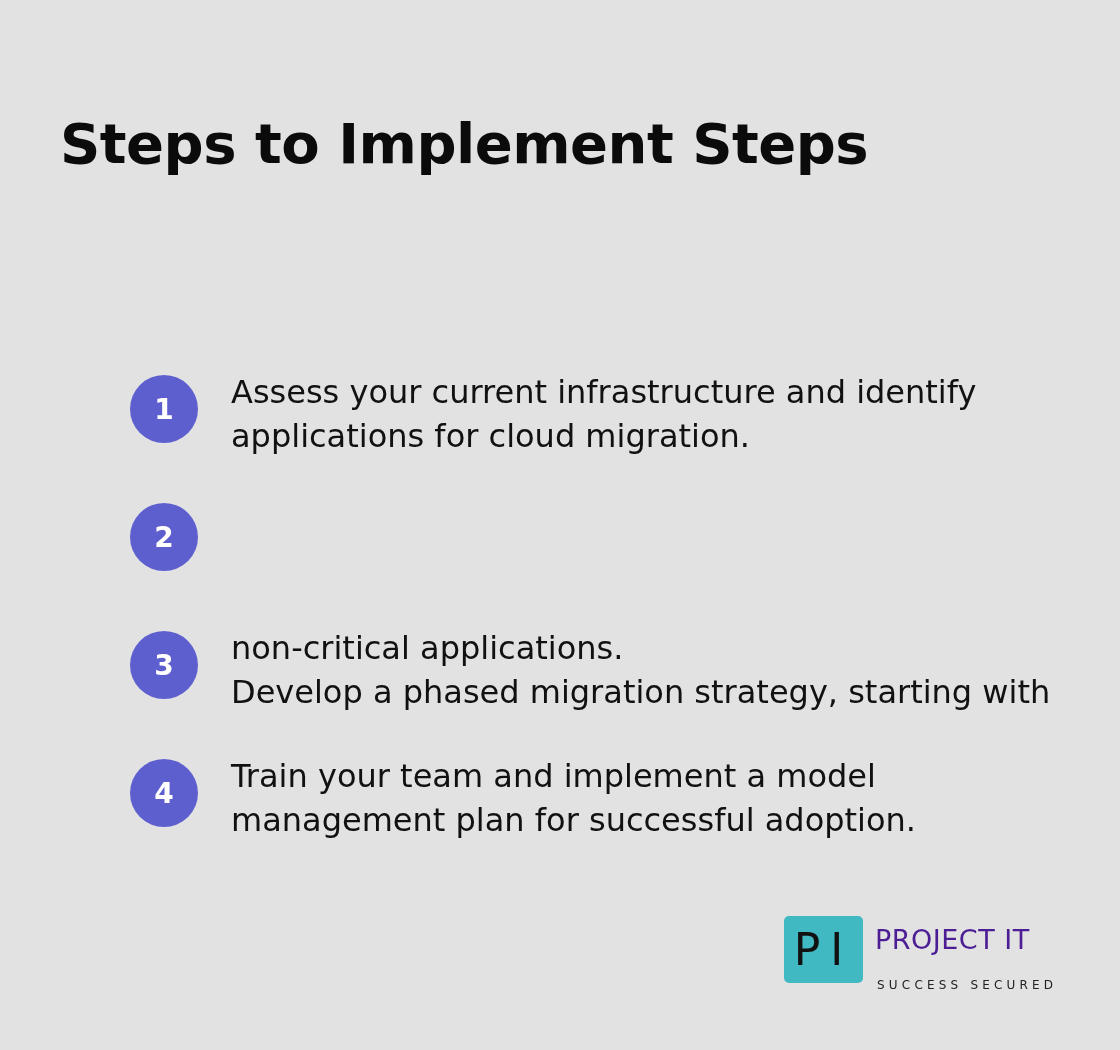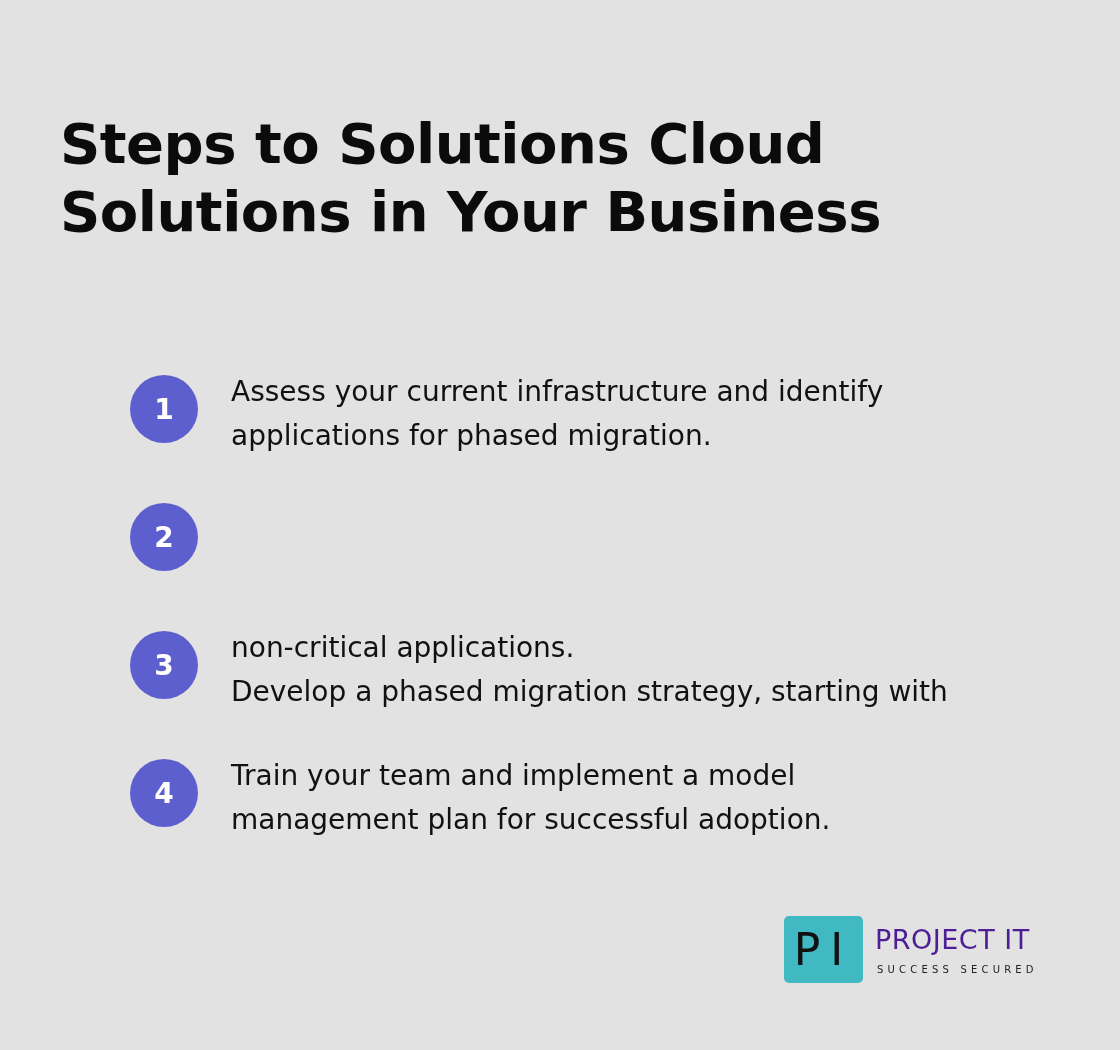--- a/index.html
+++ b/index.html
@@ -21,54 +21,53 @@
   .step { position: absolute; left: 0; height: 90px; width: 900px; }
   .step .num {
     position: absolute; left: 0; top: 5px;
     width: 68px; height: 68px; border-radius: 50%;
     background: #5e5fcf; color: #ffffff;
     font-weight: bold; font-size: 28px;
     display: flex; align-items: center; justify-content: center;
   }
   .step .text {
     position: absolute; left: 101px; top: 0;
-    font-size: 28px; line-height: 44px; color: #111;
+    font-size: 32px; line-height: 44px; color: #111;
     width: 800px;
   }
   .step .text span { display: block; white-space: nowrap; }
   .logo { position: absolute; left: 784px; top: 916px; height: 68px; width: 280px; }
   .logo .mark {
     position: absolute; left: 0; top: 0; width: 79px; height: 67px;
     background: #41b9c3; border-radius: 5px;
     font-family: "DejaVu Sans", sans-serif; font-size: 44px; color: #111;
     display: flex; align-items: center; justify-content: center; letter-spacing: 10px;
   }
   .logo .name {
     position: absolute; left: 91px; top: 8px;
     font-size: 27px; color: #4c1d95; letter-spacing: 0.5px; white-space: nowrap;
   }
   .logo .tagline {
-    position: absolute; left: 93px; top: 48px;
-    font-size: 10px; color: #222; letter-spacing: 4.2px; white-space: nowrap;
+    position: absolute; left: 93px; top: 62px;
+    font-size: 12px; color: #222; letter-spacing: 4.2px; white-space: nowrap;
   }
 </style>
 </head>
 <body>
 
 <h1 class="title">
-  <span>Steps to Solutions Cloud</span>
-  <span>Solutions in Your Business</span>
+  <span>Steps to Implement Steps</span>
 </h1>
 
 <div class="steps">
   <div class="step" style="top:0px">
     <div class="num">1</div>
     <div class="text">
       <span>Assess your current infrastructure and identify</span>
-      <span>applications for phased migration.</span>
+      <span>applications for cloud migration.</span>
     </div>
   </div>
   <div class="step" style="top:128px">
     <div class="num">2</div>
   </div>
   <div class="step" style="top:256px">
     <div class="num">3</div>
     <div class="text">
       <span>non-critical applications.</span>
       <span>Develop a phased migration strategy, starting with</span>

